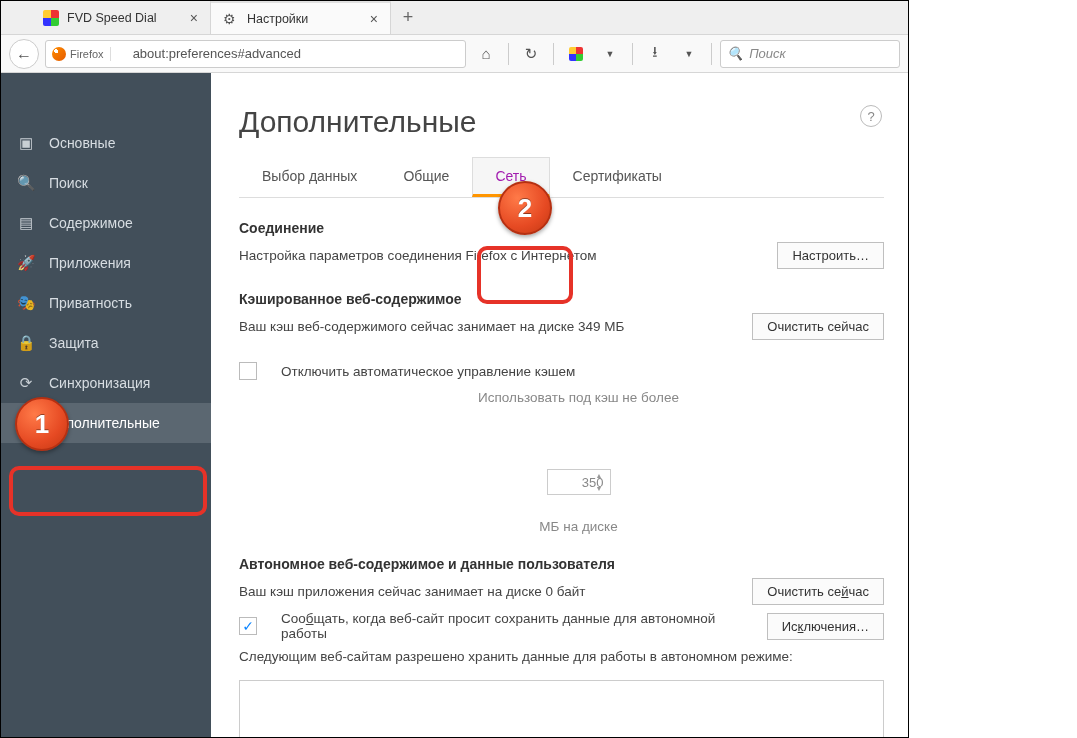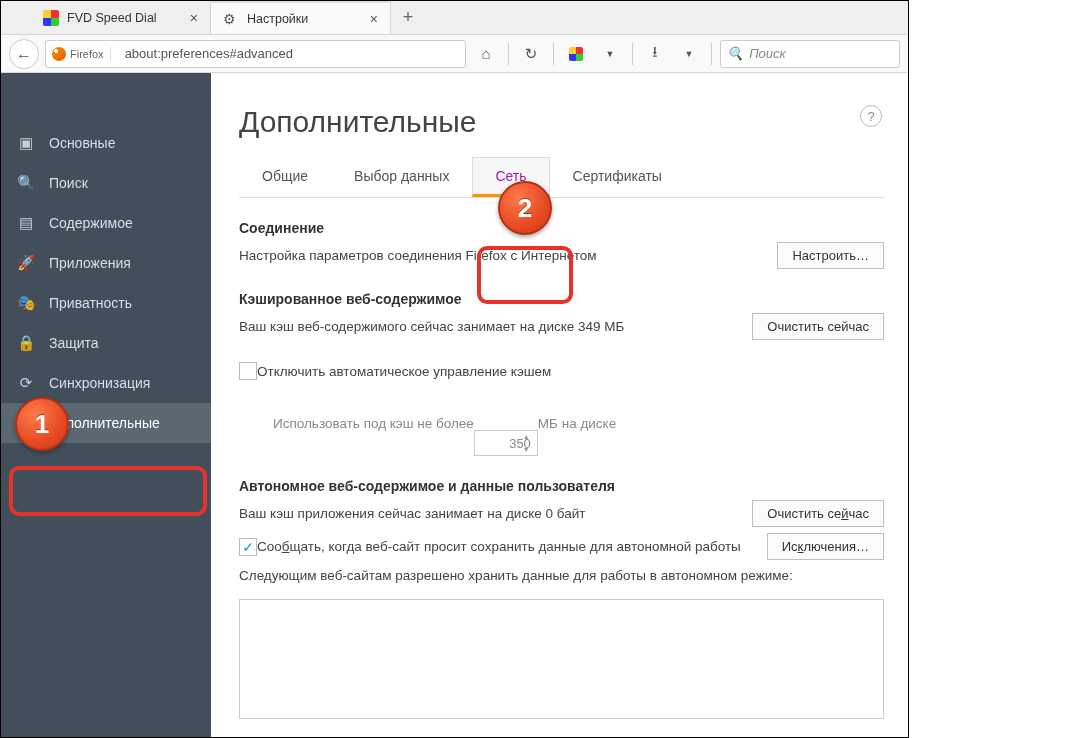--- a/index.html
+++ b/index.html
@@ -69,21 +69,21 @@
     display:flex; align-items:center; justify-content:center;
     font-size:16px; color:#555;
   }
   .urlbar {
     flex:1;
     display:flex; align-items:center;
     height:28px;
     border:1px solid #ccc; border-radius:3px;
     background:#fff;
     padding:0 6px;
-    gap:14px;
+    gap:22px;
   }
   .fxbadge {
     display:flex; align-items:center; gap:4px;
     font-size:11px; color:#666;
     border-right:1px solid #ddd; padding-right:6px;
   }
   .fxbadge .fx-icon {
     width:14px; height:14px; border-radius:7px;
     background: radial-gradient(circle at 30% 30%, #fff 0 2px, transparent 2px),
                 linear-gradient(135deg,#ff8c00,#e55b00);
@@ -164,21 +164,21 @@
   .subtab.active {
     background:#f6f6f6;
     border-color:#ddd;
     border-bottom:3px solid #ff9500;
     color:#a21caf;
   }
 
   
   .section { margin-bottom:22px; }
   .sec-title { font-weight:700; font-size:14px; margin-bottom:6px; color:#333; }
-  .sec-line { display:flex; align-items:center; gap:0; color:#444; font-size:13.5px; }
+  .sec-line { display:flex; align-items:center; gap:24px; color:#444; font-size:13.5px; }
   .sec-desc { color:#444; font-size:13.5px; margin-bottom:16px; }
   .right-btns { margin-left:auto; display:flex; flex-direction:column; gap:6px; align-items:flex-end; }
   .btn {
     border:1px solid #bfbfbf; background:#fbfbfb;
     padding:5px 14px; font-size:13px; color:#333;
     cursor:pointer;
     white-space:nowrap;
   }
   .ck {
     width:18px; height:18px; border:1px solid #bbb;
@@ -311,22 +311,22 @@
         <span>Дополнительные</span>
       </div>
     </div>
 
     <div class="content">
 
       <h1 class="page-title">Дополнительные</h1>
       <div class="help-ic">?</div>
 
       <div class="subtabs">
+        <div class="subtab">Выбор данных</div>
         <div class="subtab">Общие</div>
-        <div class="subtab">Выбор данных</div>
         <div class="subtab active">Сеть</div>
         <div class="subtab">Сертификаты</div>
       </div>
 
       <div class="section">
         <div class="sec-title">Соединение</div>
         <div class="sec-line">
           <span>Настройка параметров соединения Firefox с Интернетом</span>
           <div class="right-btns">
             <button class="btn"><span>Настроить…</span></button>
@@ -339,21 +339,21 @@
         <div class="sec-line">
           <span>Ваш кэш веб-содержимого сейчас занимает на диске 349 МБ</span>
           <div class="right-btns">
             <button class="btn"><span>Очистить сейчас</span></button>
           </div>
         </div>
         <div class="sec-line" style="margin-top:22px;">
           <span class="ck"></span>
           <span>Отключить автоматическое управление кэшем</span>
         </div>
-        <div class="sec-line" style="margin-top:10px; padding-left:34px; color:#888;">
+        <div class="sec-line" style="margin-top:10px; padding-left:34px; color:#888;flex-direction:column;">
           <span>Использовать под кэш не более</span>
           <span class="numin">
             <span>350</span>
             <span class="spin">
                 <span>▲</span>
                 <span>▼</span>
               </span>
           </span>
           <span>МБ на диске</span>
         </div>

